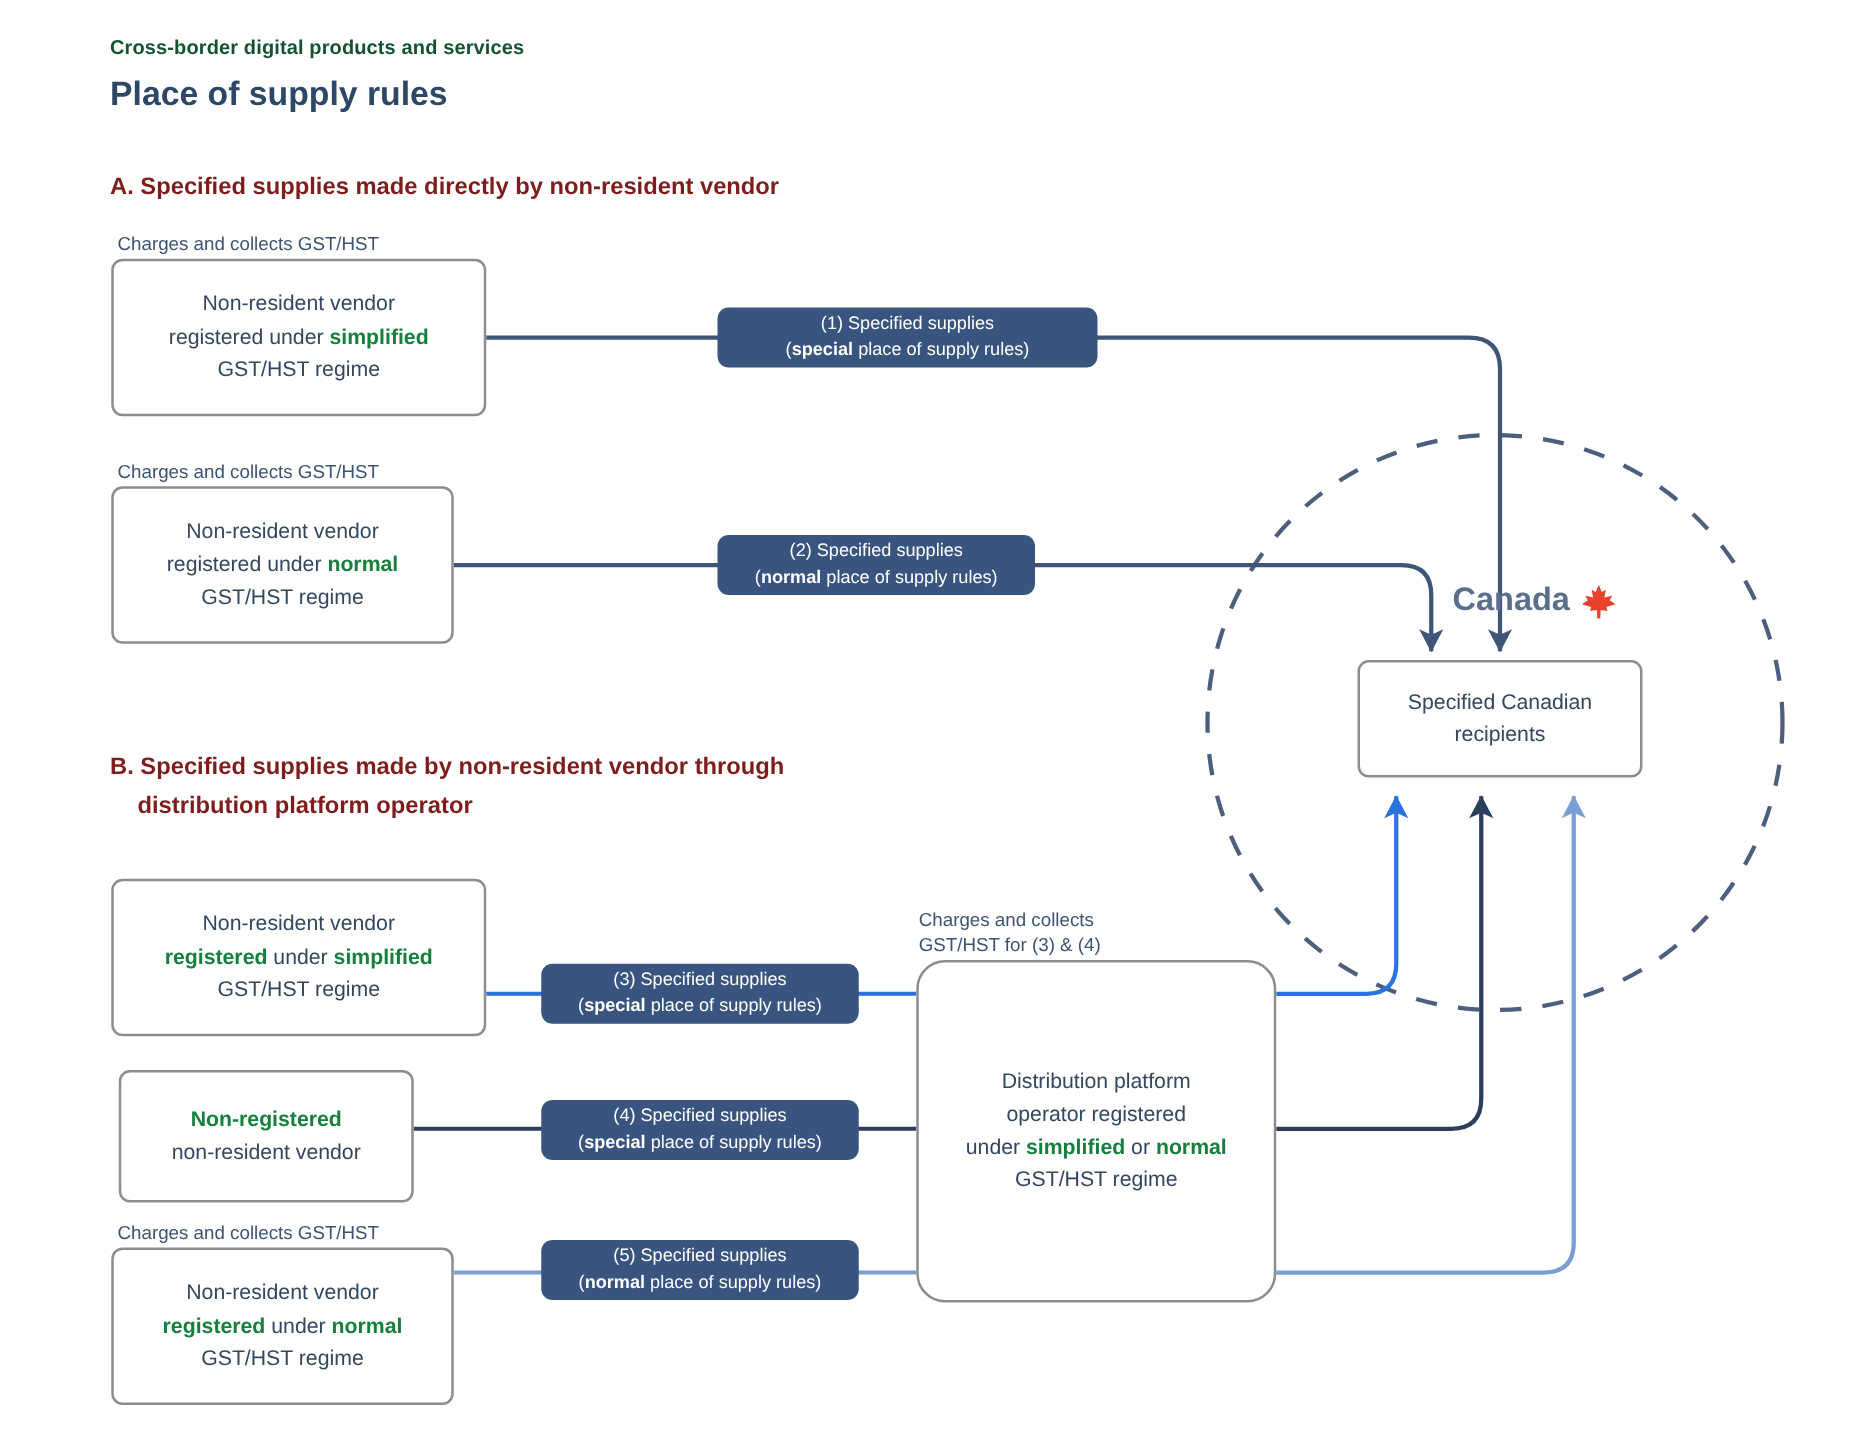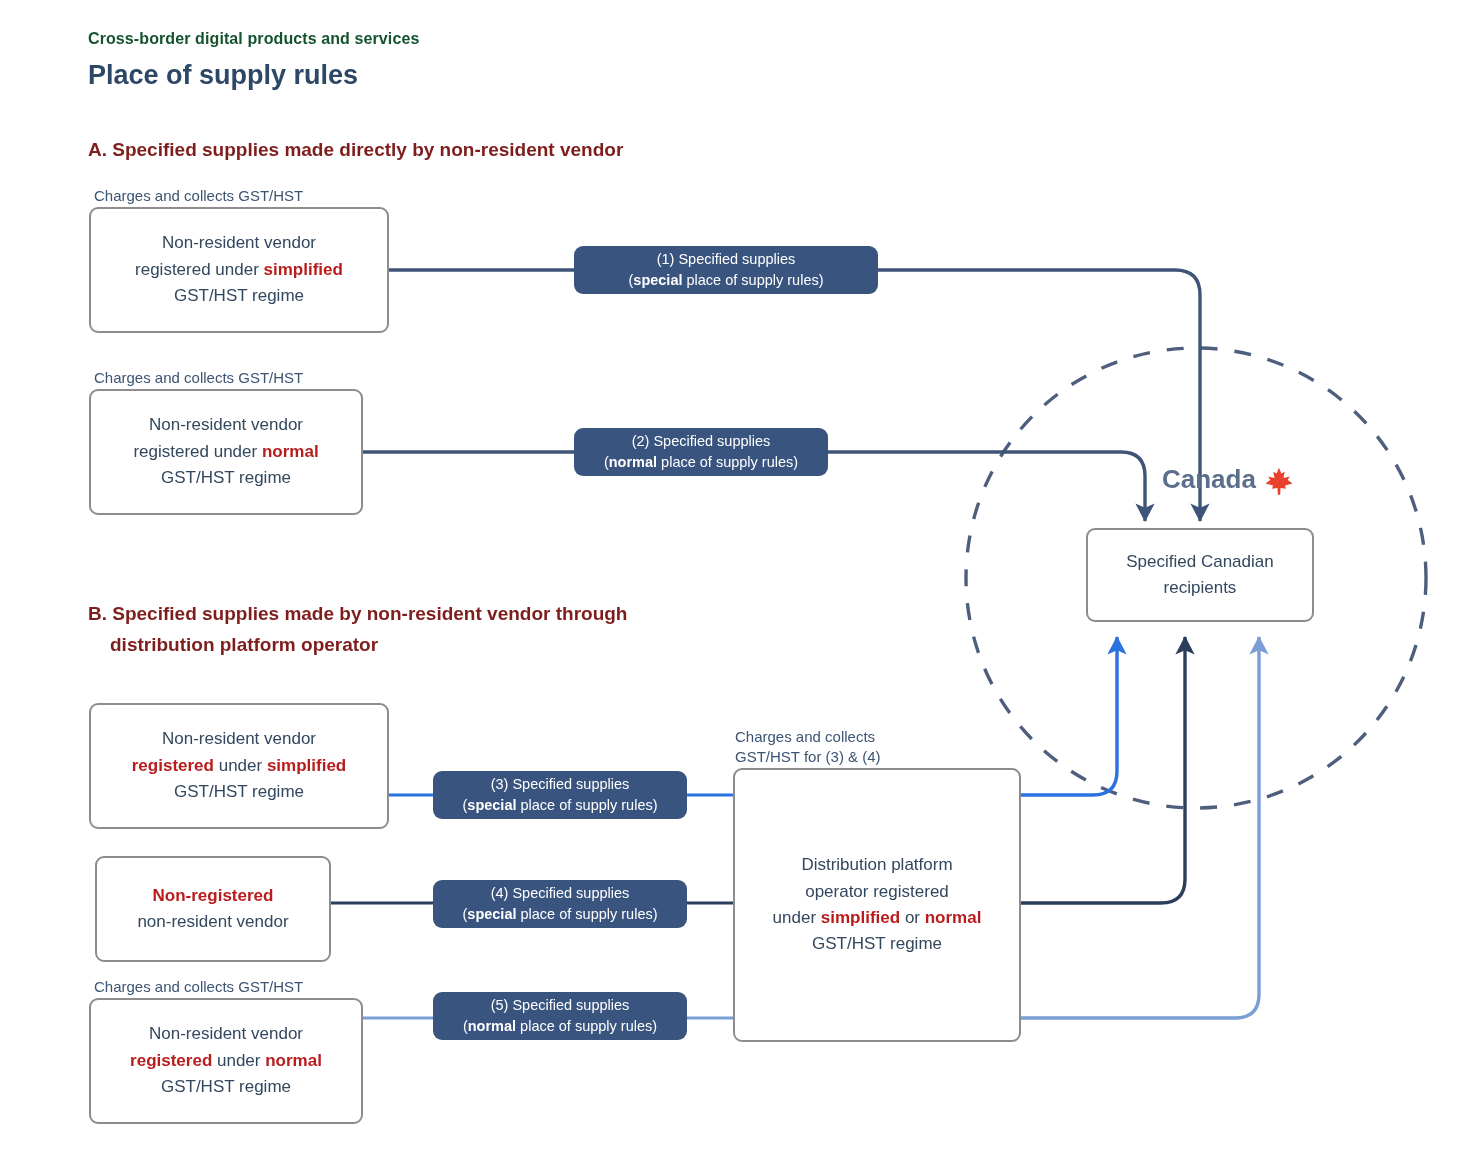--- a/index.html
+++ b/index.html
@@ -75,21 +75,21 @@
     background: #fff;
     display: flex;
     align-items: center;
     justify-content: center;
     text-align: center;
     font-size: 17px;
     line-height: 1.55;
     color: #33475e;
     padding: 4px 10px;
   }
-  .box b { font-weight: 700; color: #b91c1c; }
+  .box b { font-weight: 700; color: #15803d; }
 
   
   .pill {
     position: absolute;
     box-sizing: border-box;
     background: #39547f;
     color: #ffffff;
     border-radius: 9px;
     display: flex;
     flex-direction: column;
@@ -236,21 +236,21 @@
   </div>
 
   <div class="pill" style="left:433px; top:992px; width:254px; height:48px;">
     <span>(5) Specified supplies</span>
     <span><span>(</span><b>normal</b><span> place of supply rules)</span></span>
   </div>
 
   <div class="caption" style="left:735px; top:727px;">Charges and collects
 GST/HST for (3) &amp; (4)</div>
 
-  <div class="box" style="left:733px; top:768px; width:288px; height:274px;">
+  <div class="box" style="left:733px; top:768px; width:288px; height:274px;border-radius:23px;">
     <div>
       <span>Distribution platform</span><br>
       <span>operator registered</span><br>
       <span>under </span><b>simplified</b><span> or </span><b>normal</b><br>
       <span>GST/HST regime</span>
     </div>
   </div>
 
   <div class="box" style="left:1086px; top:528px; width:228px; height:94px;">
     <div>

